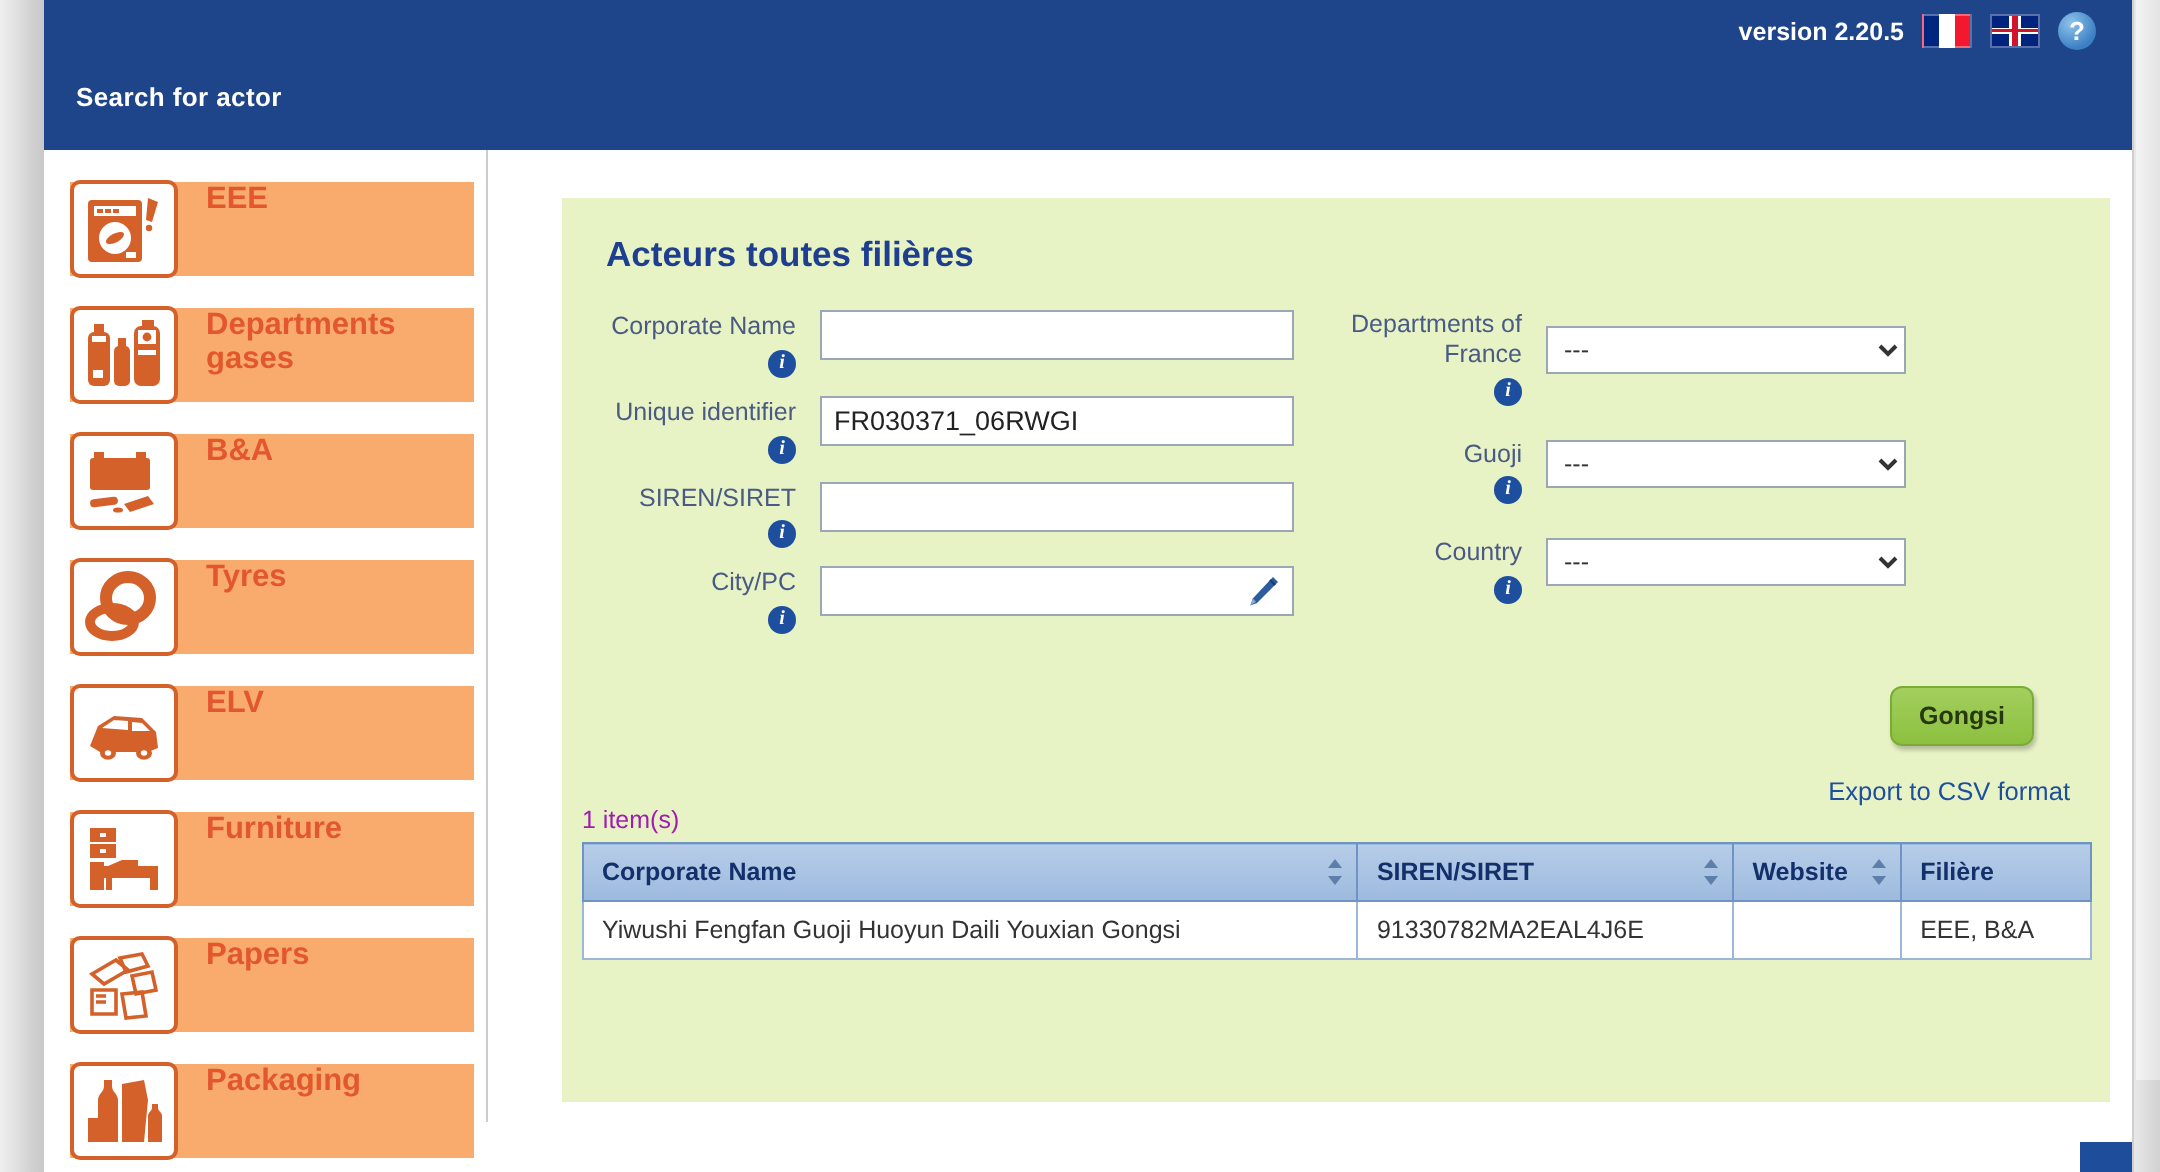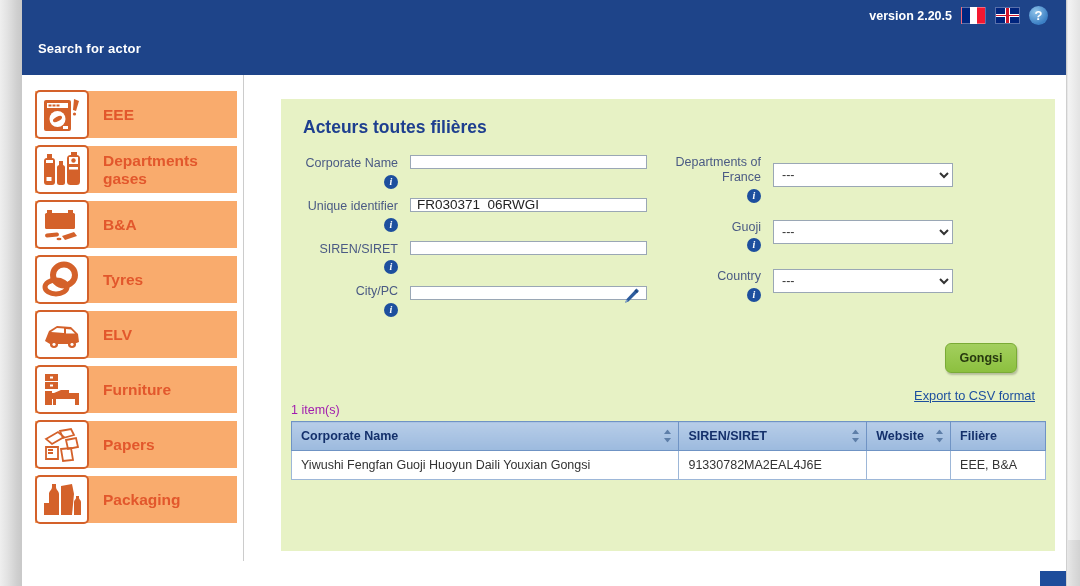--- a/index.html
+++ b/index.html
@@ -97,23 +97,23 @@
   .sidebar {
     position: absolute; left: 0; top: 0;
     width: 222px; height: 486px;
     background: #ffffff;
     border-right: 1px solid #cccccc;
     padding: 16px 0 0 13px;
   }
   .nav-item {
     position: relative;
     width: 202px; height: 47px;
-    margin-bottom: 8px;
+    margin-bottom: 16px;
     background: #f9ab6d;
-    display: flex; align-items: center;
+    display: flex; align-items: flex-start;
     cursor: pointer;
   }
   .nav-icon {
     position: absolute; left: 0; top: -1px;
     width: 54px; height: 49px;
     background: #ffffff;
     border: 2px solid #d4612a;
     border-radius: 5px;
     display: flex; align-items: center; justify-content: center;
     overflow: hidden;
@@ -158,21 +158,21 @@
     display: inline-block; margin-top: 2px;
     width: 14px; height: 14px; border-radius: 50%;
     background: #1d4f9e; color: #ffffff;
     font-size: 10px; font-weight: bold; font-style: italic;
     line-height: 14px; text-align: center;
     font-family: "Liberation Serif", serif;
     cursor: pointer;
   }
   .field-input {
     margin-left: 12px;
-    width: 237px; height: 14px;
+    width: 237px; height: 25px;
     border: 1px solid #9aa7b5;
     background: #ffffff;
     font-size: 13.5px; color: #222222;
     padding: 4px 6px;
     font-family: "Liberation Sans", sans-serif;
   }
   .field-input.with-pencil { background: #ffffff; }
   .input-wrap { position: relative; display: inline-block; }
   .pencil {
     position: absolute; right: 6px; top: 4px;
@@ -201,21 +201,21 @@
     border-radius: 6px;
     color: #27380f; font-size: 12.5px; font-weight: bold;
     cursor: pointer;
     box-shadow: 1px 2px 2px rgba(0,0,0,.22);
     font-family: "Liberation Sans", sans-serif;
   }
 
   .export-link {
     position: absolute; right: 20px; top: 289px;
     font-size: 12.8px; color: #1d4f9e;
-    text-decoration: underline; cursor: pointer;
+    cursor: pointer;
   }
 
   .item-count {
     position: absolute; left: 10px; top: 304px;
     font-size: 12.5px; color: #a21caf;
   }
 
   
   .result-table {
     position: absolute; left: 10px; top: 322px;

